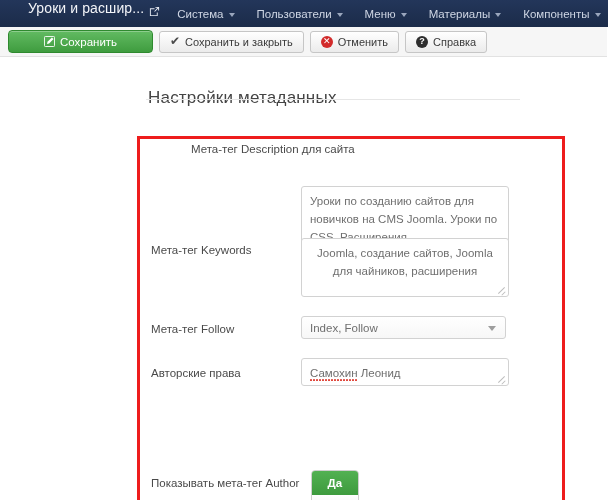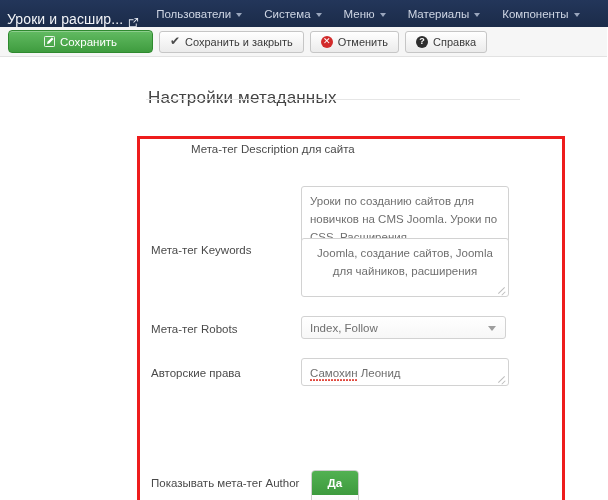--- a/index.html
+++ b/index.html
@@ -20,22 +20,22 @@
   }
 
   
   .menubar {
     position: absolute;
     top: 0; left: 0;
     width: 608px; height: 27px;
     background: #1f3254;
     background: linear-gradient(180deg,#23365a 0%, #1b2b49 100%);
     display: flex;
-    align-items: flex-end;
-    padding-left: 3px;
+    align-items: flex-start;
+    padding-left: 24px;
     white-space: nowrap;
   }
   .brand {
     color: #f2f4f8;
     font-size: 14px;
     letter-spacing: .1px;
     padding: 0 6px 0 4px;
     display: flex;
     align-items: center;
     gap: 5px;
@@ -281,25 +281,25 @@
       <span>Уроки и расшир...</span>
       <span class="ext-icon">
         <svg width="11" height="11" viewBox="0 0 12 12">
           <path d="M1 2.5h5v1H2v6.5h6.5V7h1v4H1z" fill="#e8ecf4"></path>
           <path d="M7 1h4v4h-1V2.7L6.4 6.3l-.7-.7L9.3 2H7z" fill="#e8ecf4"></path>
         </svg>
       </span>
     </div>
 
     <div class="menu-item">
+      <span>Система</span>
+      <i class="caret"></i>
+    </div>
+    <div class="menu-item">
       <span>Пользователи</span>
-      <i class="caret"></i>
-    </div>
-    <div class="menu-item">
-      <span>Система</span>
       <i class="caret"></i>
     </div>
     <div class="menu-item">
       <span>Меню</span>
       <i class="caret"></i>
     </div>
     <div class="menu-item">
       <span>Материалы</span>
       <i class="caret"></i>
     </div>
@@ -355,21 +355,21 @@
         <div class="ta-text">Уроки по созданию сайтов для новичков на CMS Joomla. Уроки по CSS. Расширения</div>
         <span class="grip"></span>
       </div>
 
       <div class="lbl" style="position:absolute; left:14px; top:108px;">Мета-тег Keywords</div>
       <div class="ta-box" style="position:absolute; left:164px; top:102px; width:208px; height:59px;text-align:center;">
         <div class="ta-text">Joomla, создание сайтов, Joomla для чайников, расширения</div>
         <span class="grip"></span>
       </div>
 
-      <div class="lbl" style="position:absolute; left:14px; top:187px;">Мета-тег Robots</div>
+      <div class="lbl" style="position:absolute; left:14px; top:187px;">Мета-тег Follow</div>
       <div class="select" style="left:164px; top:180px; width:205px; height:23px;">
         <span>Index, Follow</span>
         <i class="sel-caret"></i>
       </div>
 
       <div class="lbl" style="position:absolute; left:14px; top:231px;">Авторские права</div>
       <div class="ta-box" style="position:absolute; left:164px; top:222px; width:208px; height:28px;">
         <div class="ta-text"><span class="spell">Самохин</span><span> Леонид</span></div>
         <span class="grip"></span>
       </div>

